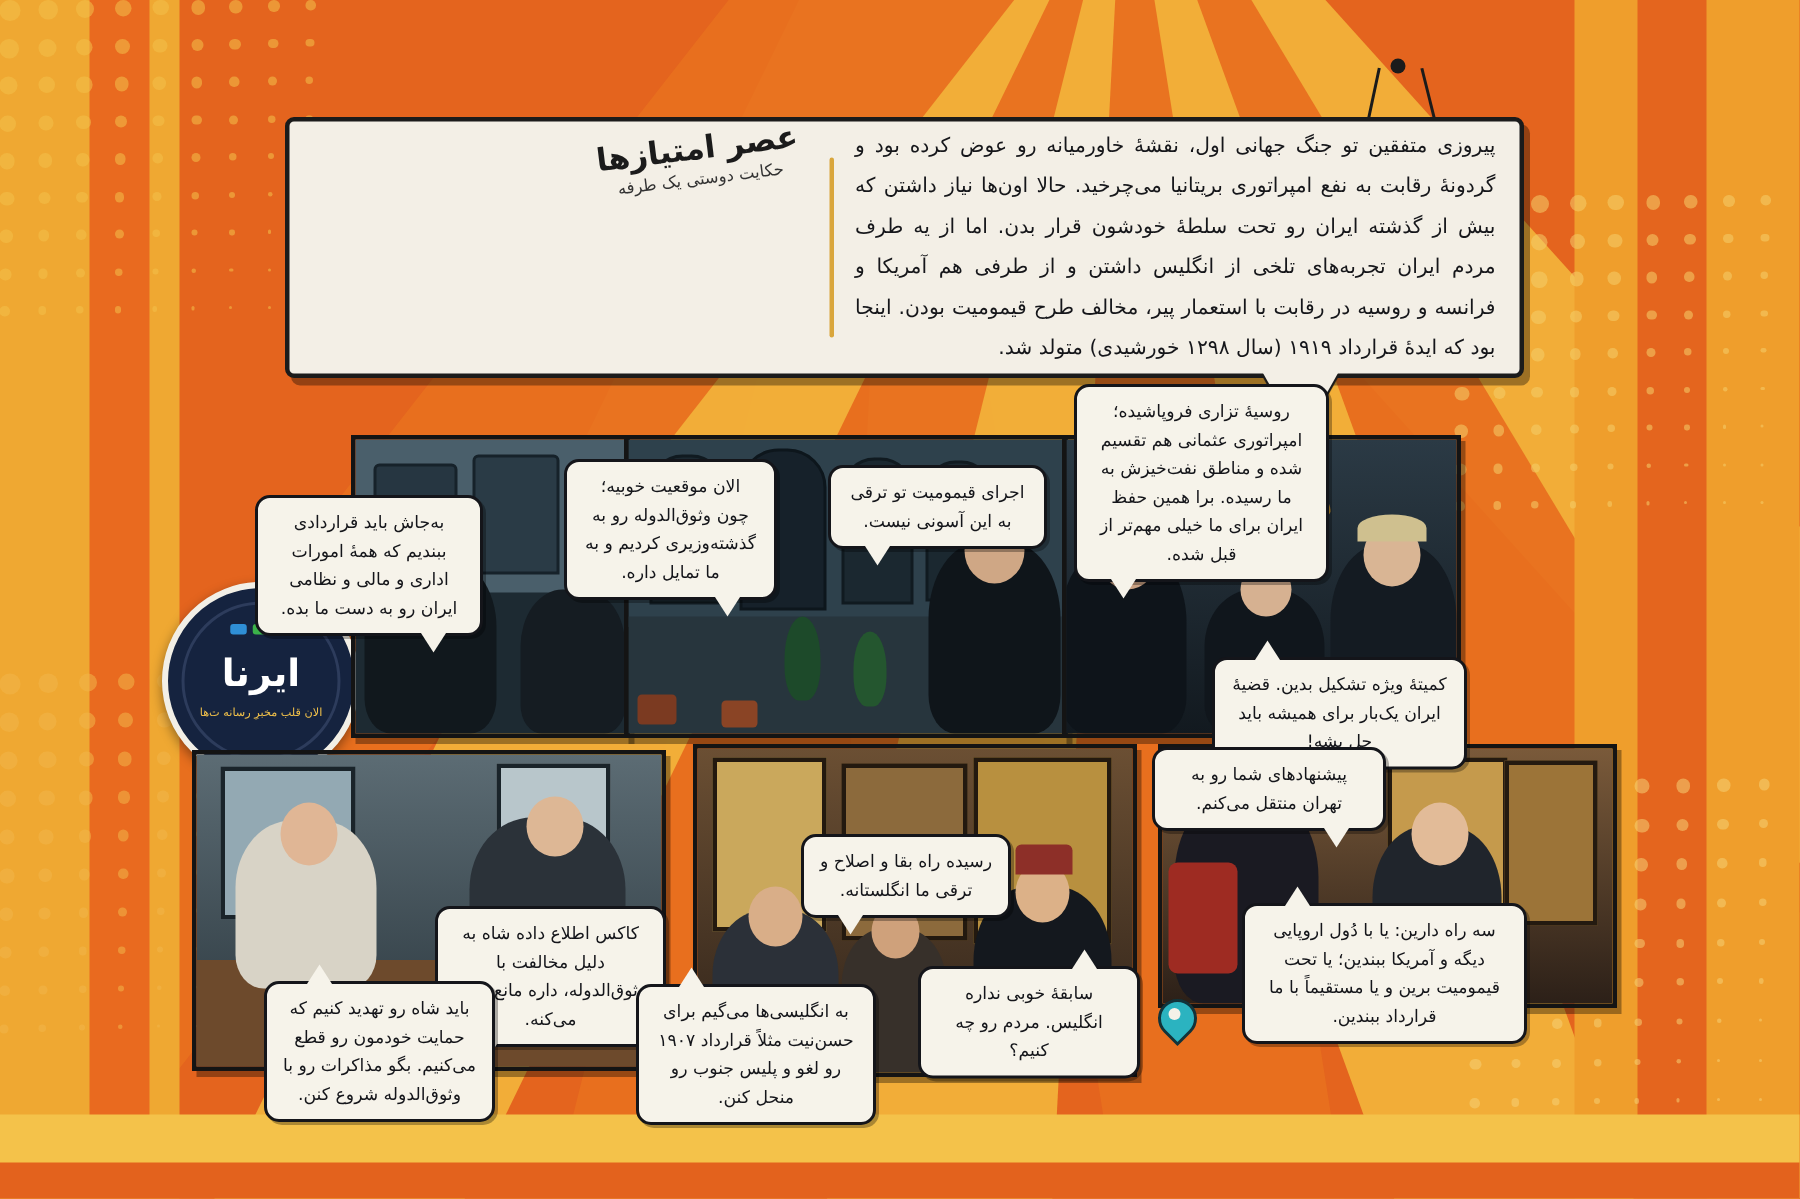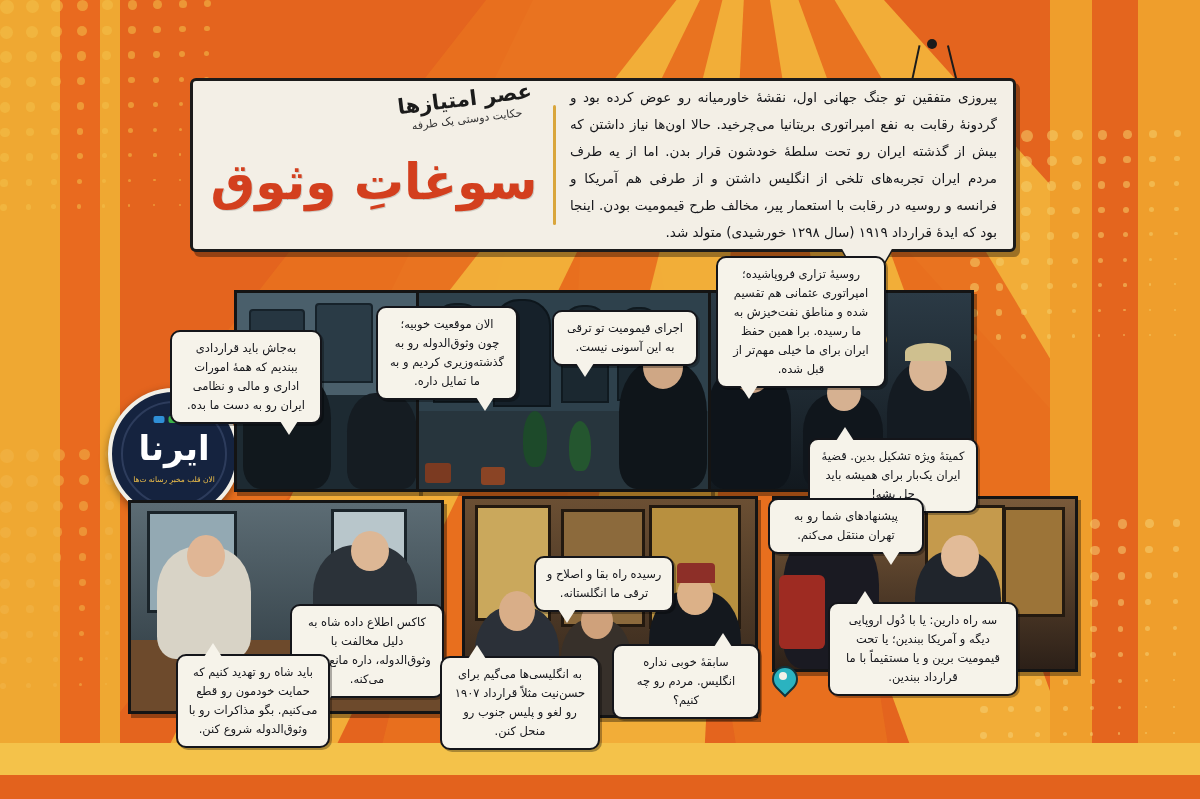--- a/index.html
+++ b/index.html
@@ -48,21 +48,21 @@
   .hdr-sep{width:3px;background:#d9a63c;margin:14px 14px;border-radius:2px;}
   .hdr-left{flex:1;display:flex;align-items:center;}
   .hdr-text{font-size:13.5px;line-height:2.0;color:#15161a;text-align:justify;}
   
   #logo{position:absolute;left:108px;top:388px;width:124px;height:124px;border-radius:50%;
     background:#15233f;border:4px solid #f2efe6;box-shadow:0 3px 8px rgba(0,0,0,.4);
     display:flex;align-items:center;justify-content:center;flex-direction:column;}
   #logo .ring{position:absolute;inset:9px;border-radius:50%;border:2px solid #2d3c5c;}
   #logo .bars{position:absolute;top:24px;left:50%;transform:translateX(-50%);display:flex;gap:4px;}
   #logo .bars s{display:block;width:11px;height:7px;border-radius:2px;}
-  #logo .word{color:#fff;font-size:34px;font-weight:700;margin-top:6px;}
+  #logo .word{color:#fff;font-size:25px;font-weight:700;margin-top:6px;}
   #logo .sub{color:#f0c04a;font-size:7.5px;margin-top:6px;text-align:center;line-height:1.5;}
   
   .panel{position:absolute;border:3px solid #141414;box-shadow:3px 4px 0 rgba(0,0,0,.35);overflow:hidden;}
   .panel .art{position:absolute;inset:0;}
   
   .bub{position:absolute;background:#f6f3ea;border:2px solid #14151a;border-radius:10px;
        padding:7px 10px;font-size:11.5px;line-height:1.65;color:#14151a;text-align:center;
        box-shadow:2px 2px 0 rgba(0,0,0,.3);}
   .bub:after{content:"";position:absolute;width:0;height:0;}
   .tail-bl:after{bottom:-13px;left:22px;border-left:9px solid transparent;border-right:9px solid transparent;border-top:14px solid #f6f3ea;}
@@ -429,21 +429,20 @@
 <div id="header-balloon">
   <div class="hang"></div>
   <div class="hang2"></div>
   <div class="hang-dot"></div>
   <div class="hdr-inner">
     <div class="hdr-right">
       <div class="series-tag">
         <div class="t1">عصر امتیازها</div>
         <div class="t2">حکایت دوستی یک طرفه</div>
       </div>
-      <div class="main-title">سوغاتِ وثوق</div>
     </div>
     <div class="hdr-sep"></div>
     <div class="hdr-left">
       <div class="hdr-text">پیروزی متفقین تو جنگ جهانی اول، نقشهٔ خاورمیانه رو عوض کرده بود و گردونهٔ رقابت به نفع امپراتوری بریتانیا می‌چرخید. حالا اون‌ها نیاز داشتن که بیش از گذشته ایران رو تحت سلطهٔ خودشون قرار بدن. اما از یه طرف مردم ایران تجربه‌های تلخی از انگلیس داشتن و از طرفی هم آمریکا و فرانسه و روسیه در رقابت با استعمار پیر، مخالف طرح قیمومیت بودن. اینجا بود که ایدهٔ قرارداد ۱۹۱۹ (سال ۱۲۹۸ خورشیدی) متولد شد.</div>
     </div>
   </div>
 </div>
 
 <div id="logo">
   <div class="ring"></div>
@@ -547,21 +546,21 @@
 </div>
 
 <div class="bub tail-br" style="left:376px;top:306px;width:118px;">الان موقعیت خوبیه؛ چون وثوق‌الدوله رو به گذشته‌وزیری کردیم و به ما تمایل داره.</div>
 <div class="bub tail-br" style="left:170px;top:330px;width:128px;">به‌جاش باید قراردادی ببندیم که همهٔ امورات اداری و مالی و نظامی ایران رو به دست ما بده.</div>
 <div class="bub tail-bl" style="left:552px;top:310px;width:122px;">اجرای قیمومیت تو ترقی به این آسونی نیست.</div>
 <div class="bub tail-bl" style="left:716px;top:256px;width:146px;">روسیهٔ تزاری فروپاشیده؛ امپراتوری عثمانی هم تقسیم شده و مناطق نفت‌خیزش به ما رسیده. برا همین حفظ ایران برای ما خیلی مهم‌تر از قبل شده.</div>
 <div class="bub tail-tl" style="left:808px;top:438px;width:146px;">کمیتهٔ ویژه تشکیل بدین. قضیهٔ ایران یک‌بار برای همیشه باید حل بشه!</div>
 <div class="bub tail-bl" style="left:290px;top:604px;width:130px;">کاکس اطلاع داده شاه به دلیل مخالفت با وثوق‌الدوله، داره مانع ایجاد می‌کنه.</div>
 <div class="bub tail-tl" style="left:176px;top:654px;width:130px;">باید شاه رو تهدید کنیم که حمایت خودمون رو قطع می‌کنیم. بگو مذاکرات رو با وثوق‌الدوله شروع کنن.</div>
 <div class="bub tail-bl" style="left:534px;top:556px;width:116px;">رسیده راه بقا و اصلاح و ترقی ما انگلستانه.</div>
-<div class="bub tail-tl" style="left:440px;top:656px;width:136px;">به انگلیسی‌ها می‌گیم برای حسن‌نیت مثلاً قرارداد ۱۹۰۷ رو لغو و پلیس جنوب رو منحل کنن.</div>
+<div class="bub tail-tl" style="left:424px;top:656px;width:136px;">به انگلیسی‌ها می‌گیم برای حسن‌نیت مثلاً قرارداد ۱۹۰۷ رو لغو و پلیس جنوب رو منحل کنن.</div>
 <div class="bub tail-tr" style="left:612px;top:644px;width:124px;">سابقهٔ خوبی نداره انگلیس. مردم رو چه کنیم؟</div>
 <div class="bub tail-br" style="left:768px;top:498px;width:132px;">پیشنهادهای شما رو به تهران منتقل می‌کنم.</div>
 <div class="bub tail-tl" style="left:828px;top:602px;width:166px;">سه راه دارین: یا با دُول اروپایی دیگه و آمریکا ببندین؛ یا تحت قیمومیت برین و یا مستقیماً با ما قرارداد ببندین.</div>
 
 <div id="caption">
   <div class="pin">
       <i></i>
       <b></b>
     </div>
 </div>

